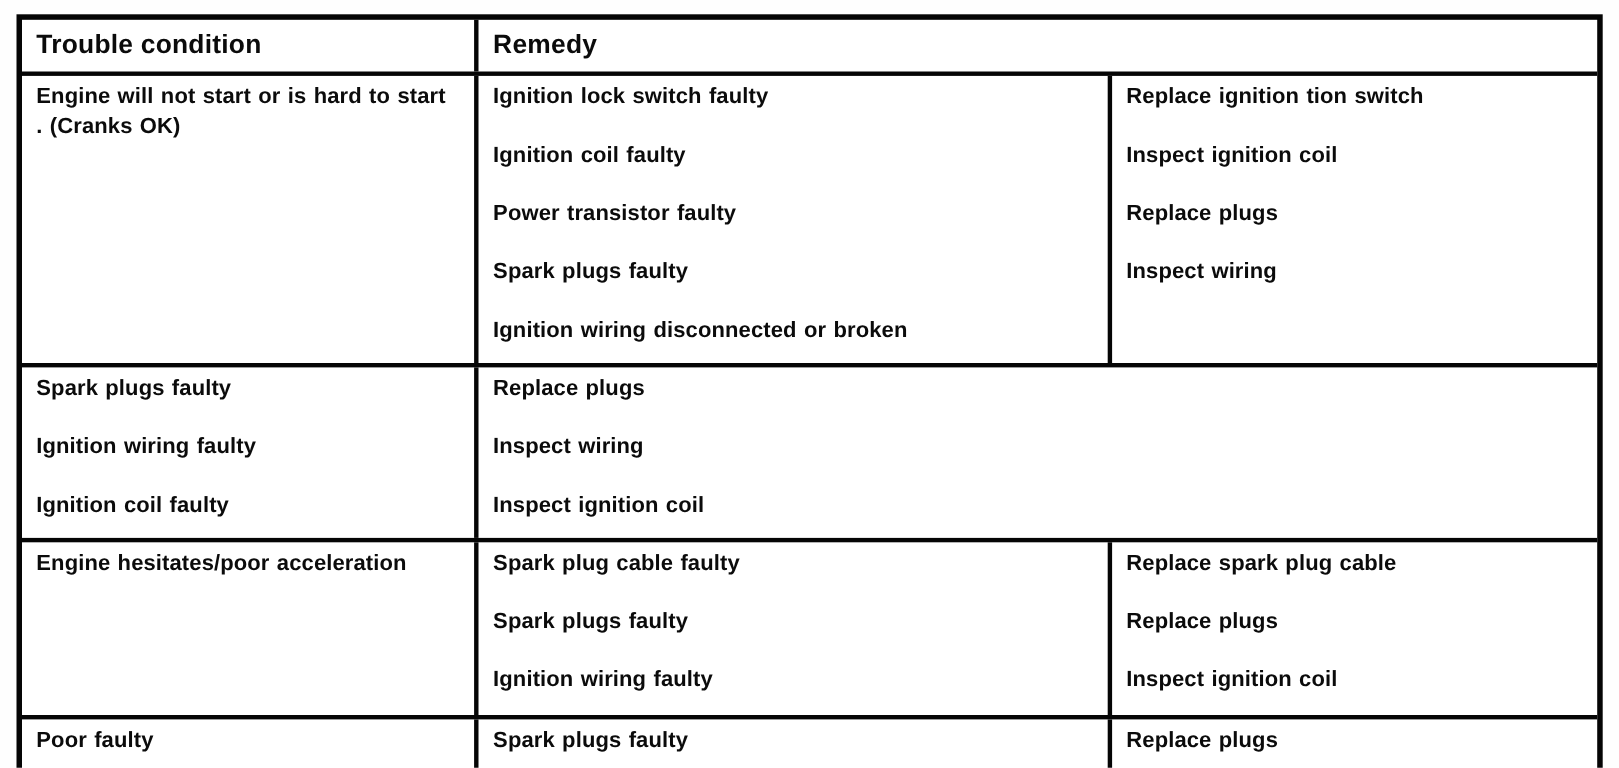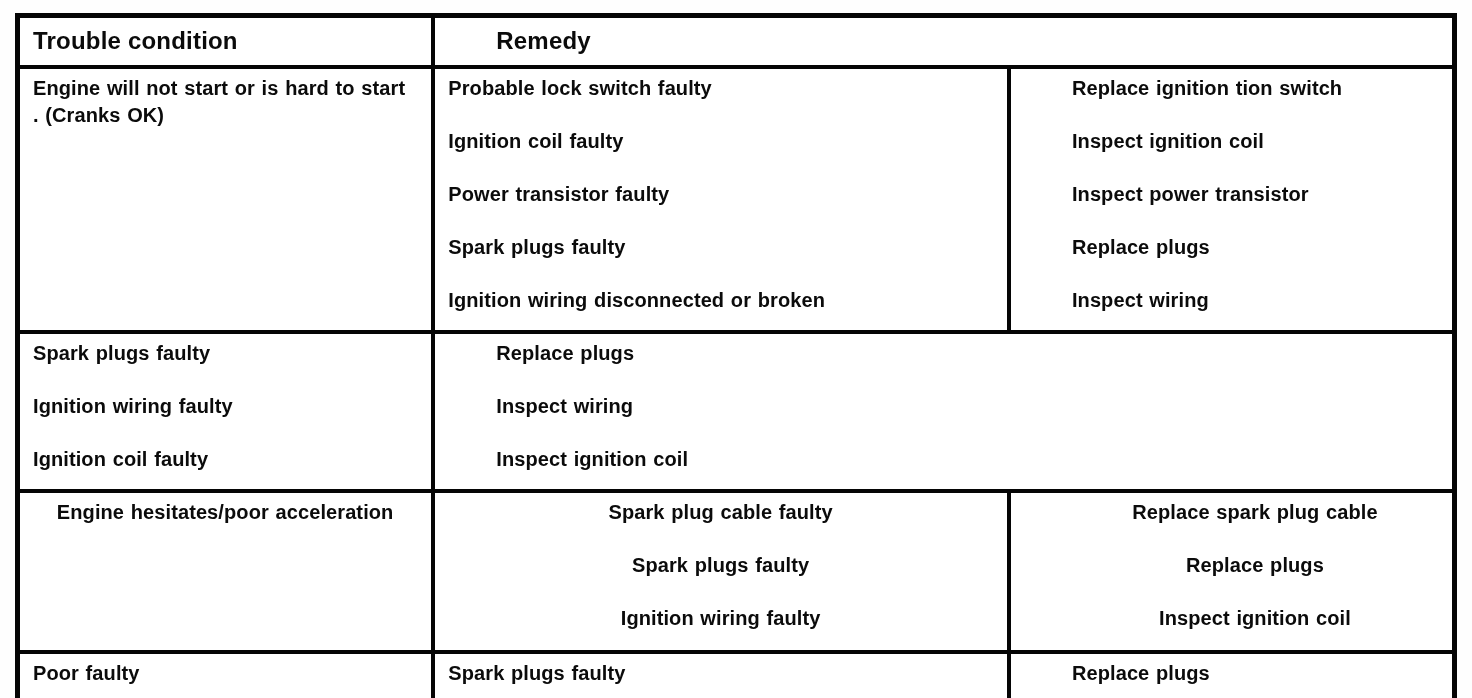--- a/index.html
+++ b/index.html
@@ -30,31 +30,31 @@
     grid-template-columns: 29% 40.2% auto;
     border-bottom: 4px solid #050505;
   }
   .row:last-child { border-bottom: none; }
   .cell {
     box-sizing: border-box;
     padding: 6px 14px 0 13px;
     border-right: 4px solid #050505;
     overflow: hidden;
   }
-  .cell:last-child { border-right: none; margin-left: 48px; }
+  .cell:last-child { border-right: none; }
   .header-row .cell {
     font-weight: bold;
     font-size: 24px;
     padding-top: 9px;
     letter-spacing: 0.2px;
   }
   .header-row { min-height: 47px; }
   .r1 { min-height: 261px; }
   .r2 { min-height: 155px; }
-  .r3 { min-height: 157px; text-align: center; }
+  .r3 { min-height: 157px; }
   .r4 { min-height: 52px; }
   .cell p {
     margin: 0 0 26px 0;
     font-size: 20px;
     line-height: 27px;
     letter-spacing: 0.1px;
     word-spacing: 1px;
     font-weight: bold;
   }
   .cell p:last-child { margin-bottom: 8px; }
@@ -68,30 +68,29 @@
     <div class="row header-row">
       <div class="cell">Trouble condition</div>
       <div class="cell">Remedy</div>
     </div>
 
     <div class="row r1">
       <div class="cell">
         <p>Engine will not start or is hard to start . (Cranks OK)</p>
       </div>
       <div class="cell">
-        <p>Probable lock switch faulty</p>
+        <p>Ignition lock switch faulty</p>
         <p>Ignition coil faulty</p>
         <p>Power transistor faulty</p>
         <p>Spark plugs faulty</p>
         <p>Ignition wiring disconnected or broken</p>
       </div>
       <div class="cell">
         <p>Replace ignition tion switch</p>
         <p>Inspect ignition coil</p>
-        <p>Inspect power transistor</p>
         <p>Replace plugs</p>
         <p>Inspect wiring</p>
       </div>
     </div>
 
     <div class="row r2">
       <div class="cell">
         <p>Spark plugs faulty</p>
         <p>Ignition wiring faulty</p>
         <p>Ignition coil faulty</p>

